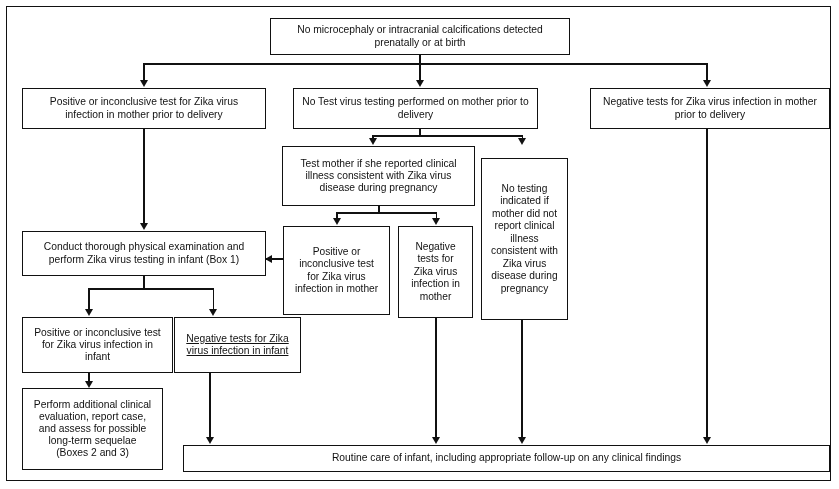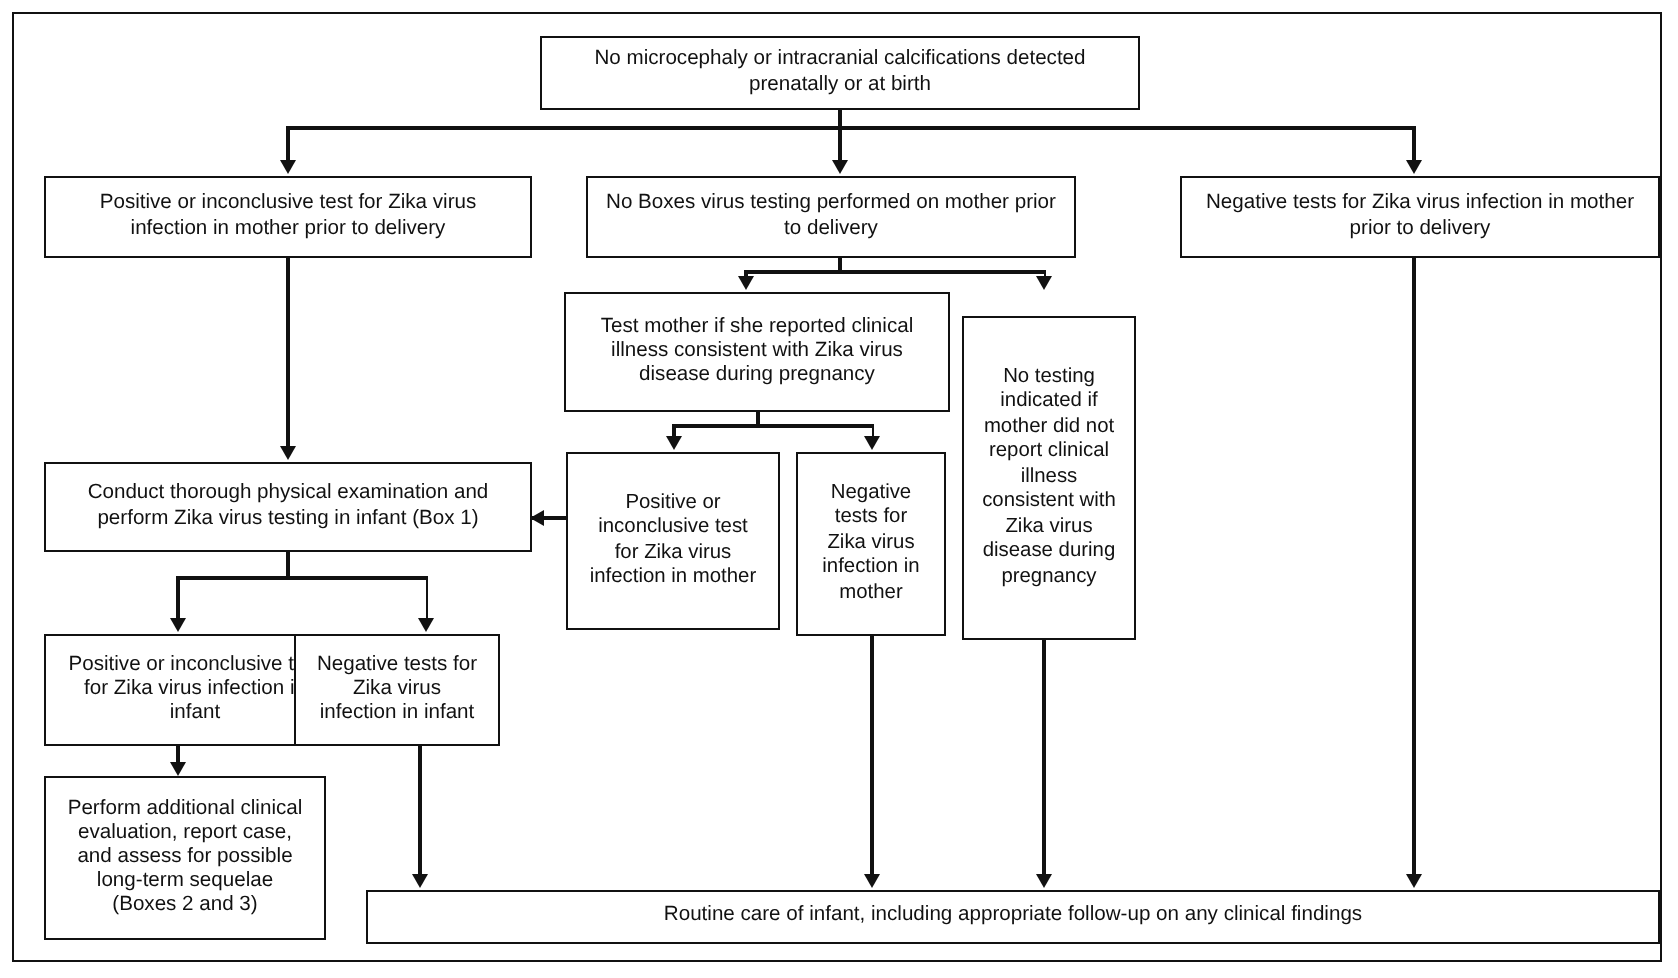--- a/index.html
+++ b/index.html
@@ -75,21 +75,21 @@
 
   <div class="node" style="left:270px;top:18px;width:300px;height:37px;">
     <span>No microcephaly or intracranial calcifications detected prenatally or at birth</span>
   </div>
 
   <div class="node" style="left:22px;top:88px;width:244px;height:41px;">
     <span>Positive or inconclusive test for Zika virus infection in mother prior to delivery</span>
   </div>
 
   <div class="node" style="left:293px;top:88px;width:245px;height:41px;">
-    <span>No Boxes virus testing performed on mother prior to delivery</span>
+    <span>No Test virus testing performed on mother prior to delivery</span>
   </div>
 
   <div class="node" style="left:590px;top:88px;width:240px;height:41px;">
     <span>Negative tests for Zika virus infection in mother prior to delivery</span>
   </div>
 
   <div class="node" style="left:282px;top:146px;width:193px;height:60px;">
     <span>Test mother if she reported clinical illness consistent with Zika virus disease during pregnancy</span>
   </div>
 
@@ -106,21 +106,21 @@
   </div>
 
   <div class="node" style="left:22px;top:231px;width:244px;height:45px;">
     <span>Conduct thorough physical examination and perform Zika virus testing in infant (Box 1)</span>
   </div>
 
   <div class="node" style="left:22px;top:317px;width:151px;height:56px;">
     <span>Positive or inconclusive test for Zika virus infection in infant</span>
   </div>
 
-  <div class="node" style="left:147px;top:317px;width:103px;height:56px;">
+  <div class="node" style="left:174px;top:317px;width:127px;height:56px;text-decoration:underline;">
     <span>Negative tests for Zika virus infection in infant</span>
   </div>
 
   <div class="node" style="left:22px;top:388px;width:141px;height:82px;">
     <span>Perform additional clinical evaluation, report case, and assess for possible long-term sequelae (Boxes 2 and 3)</span>
   </div>
 
   <div class="node" style="left:183px;top:445px;width:647px;height:27px;">
     <span>Routine care of infant, including appropriate follow-up on any clinical findings</span>
   </div>

